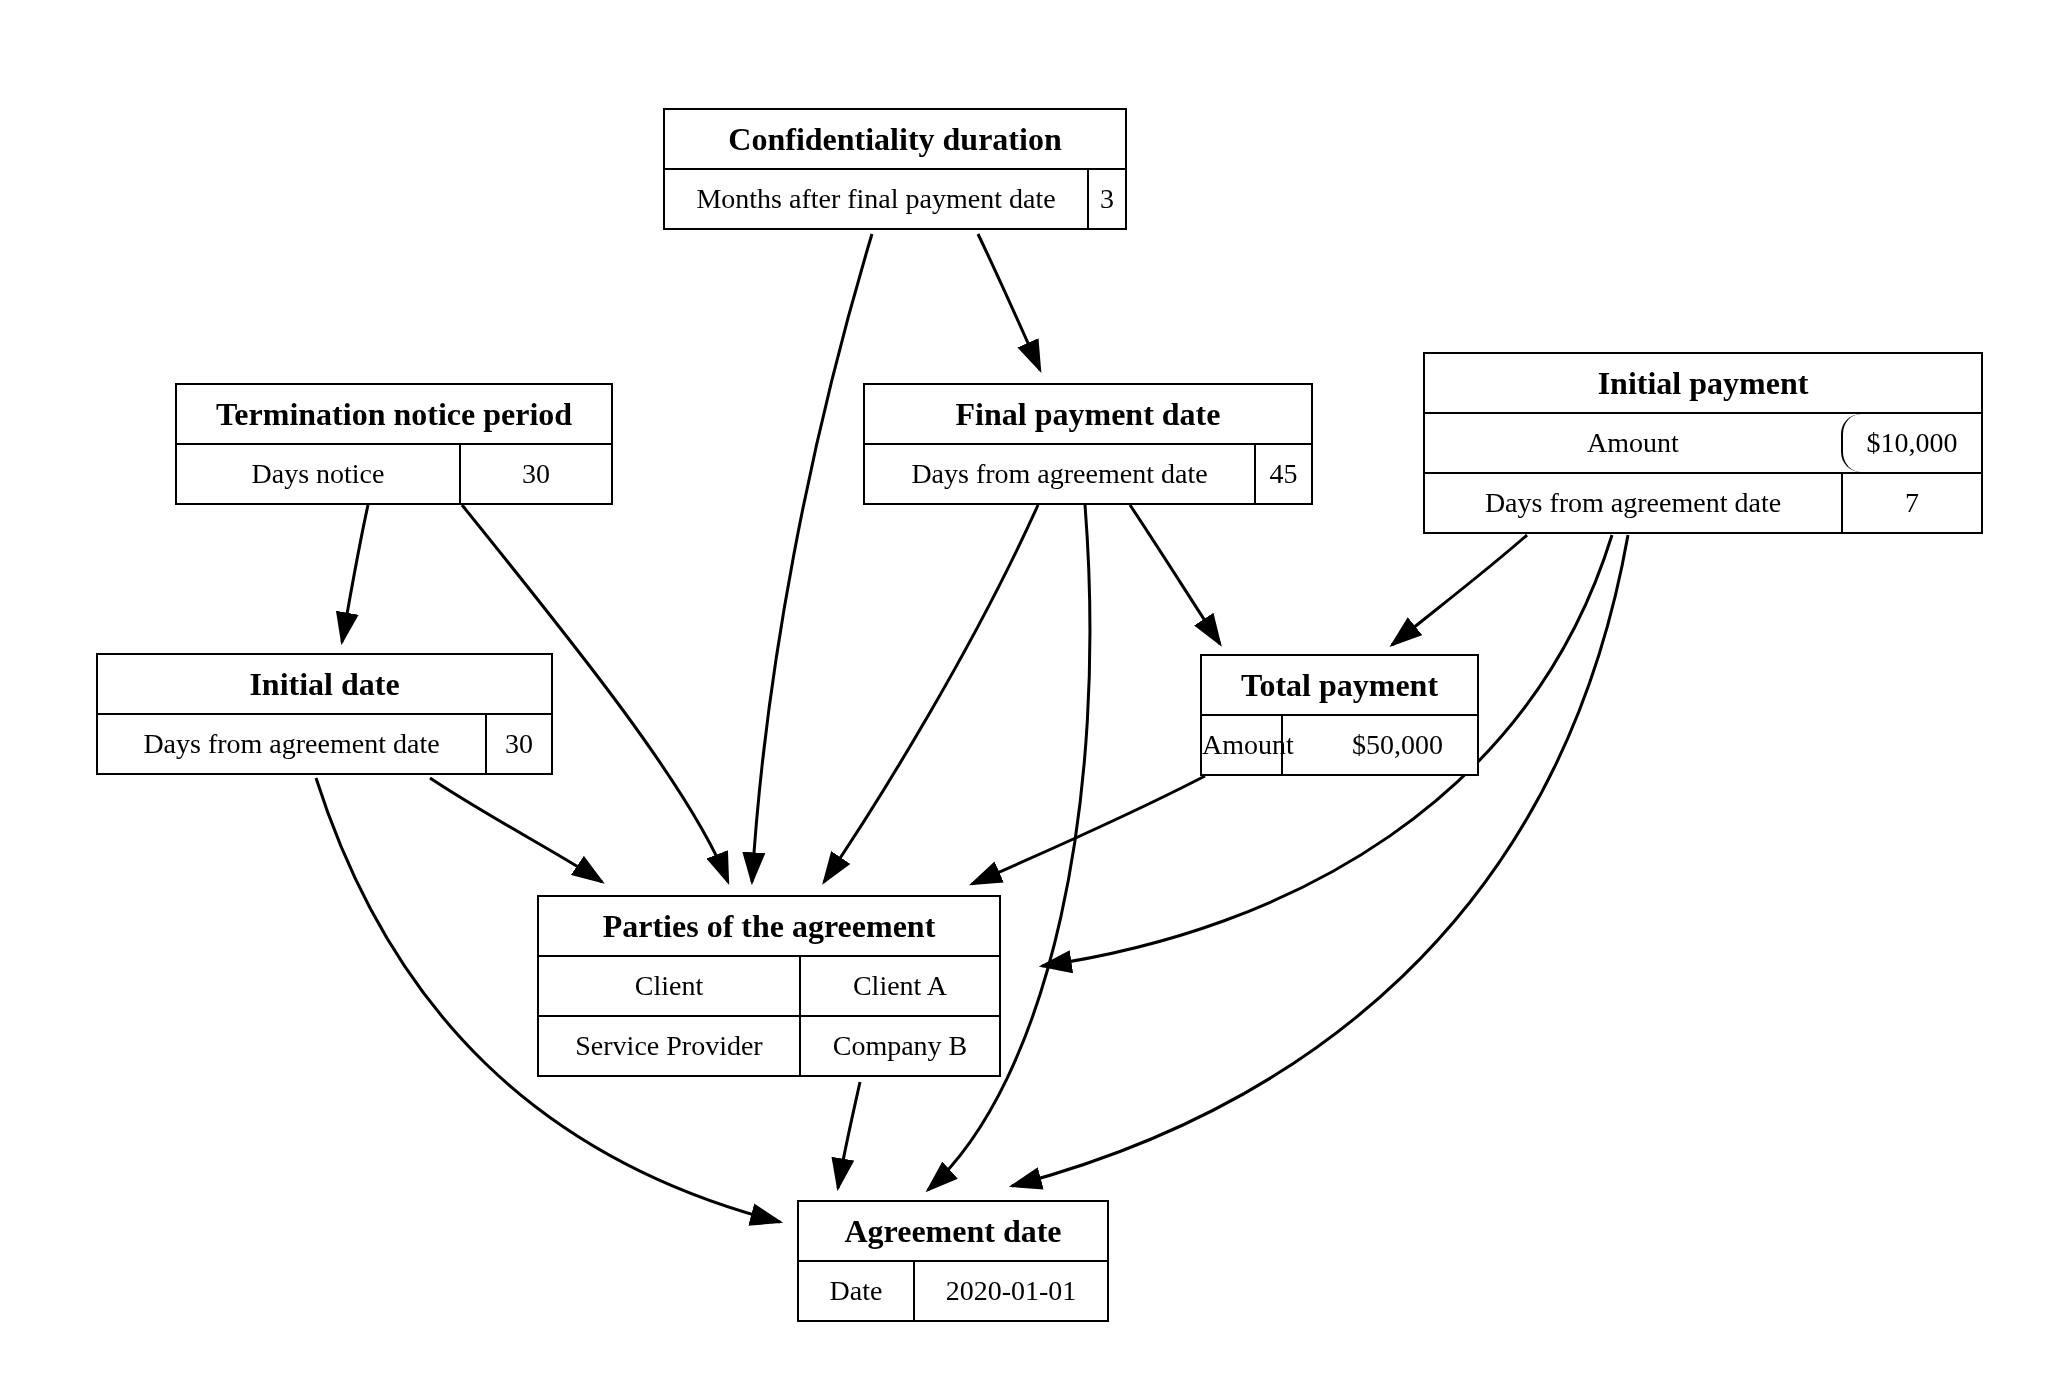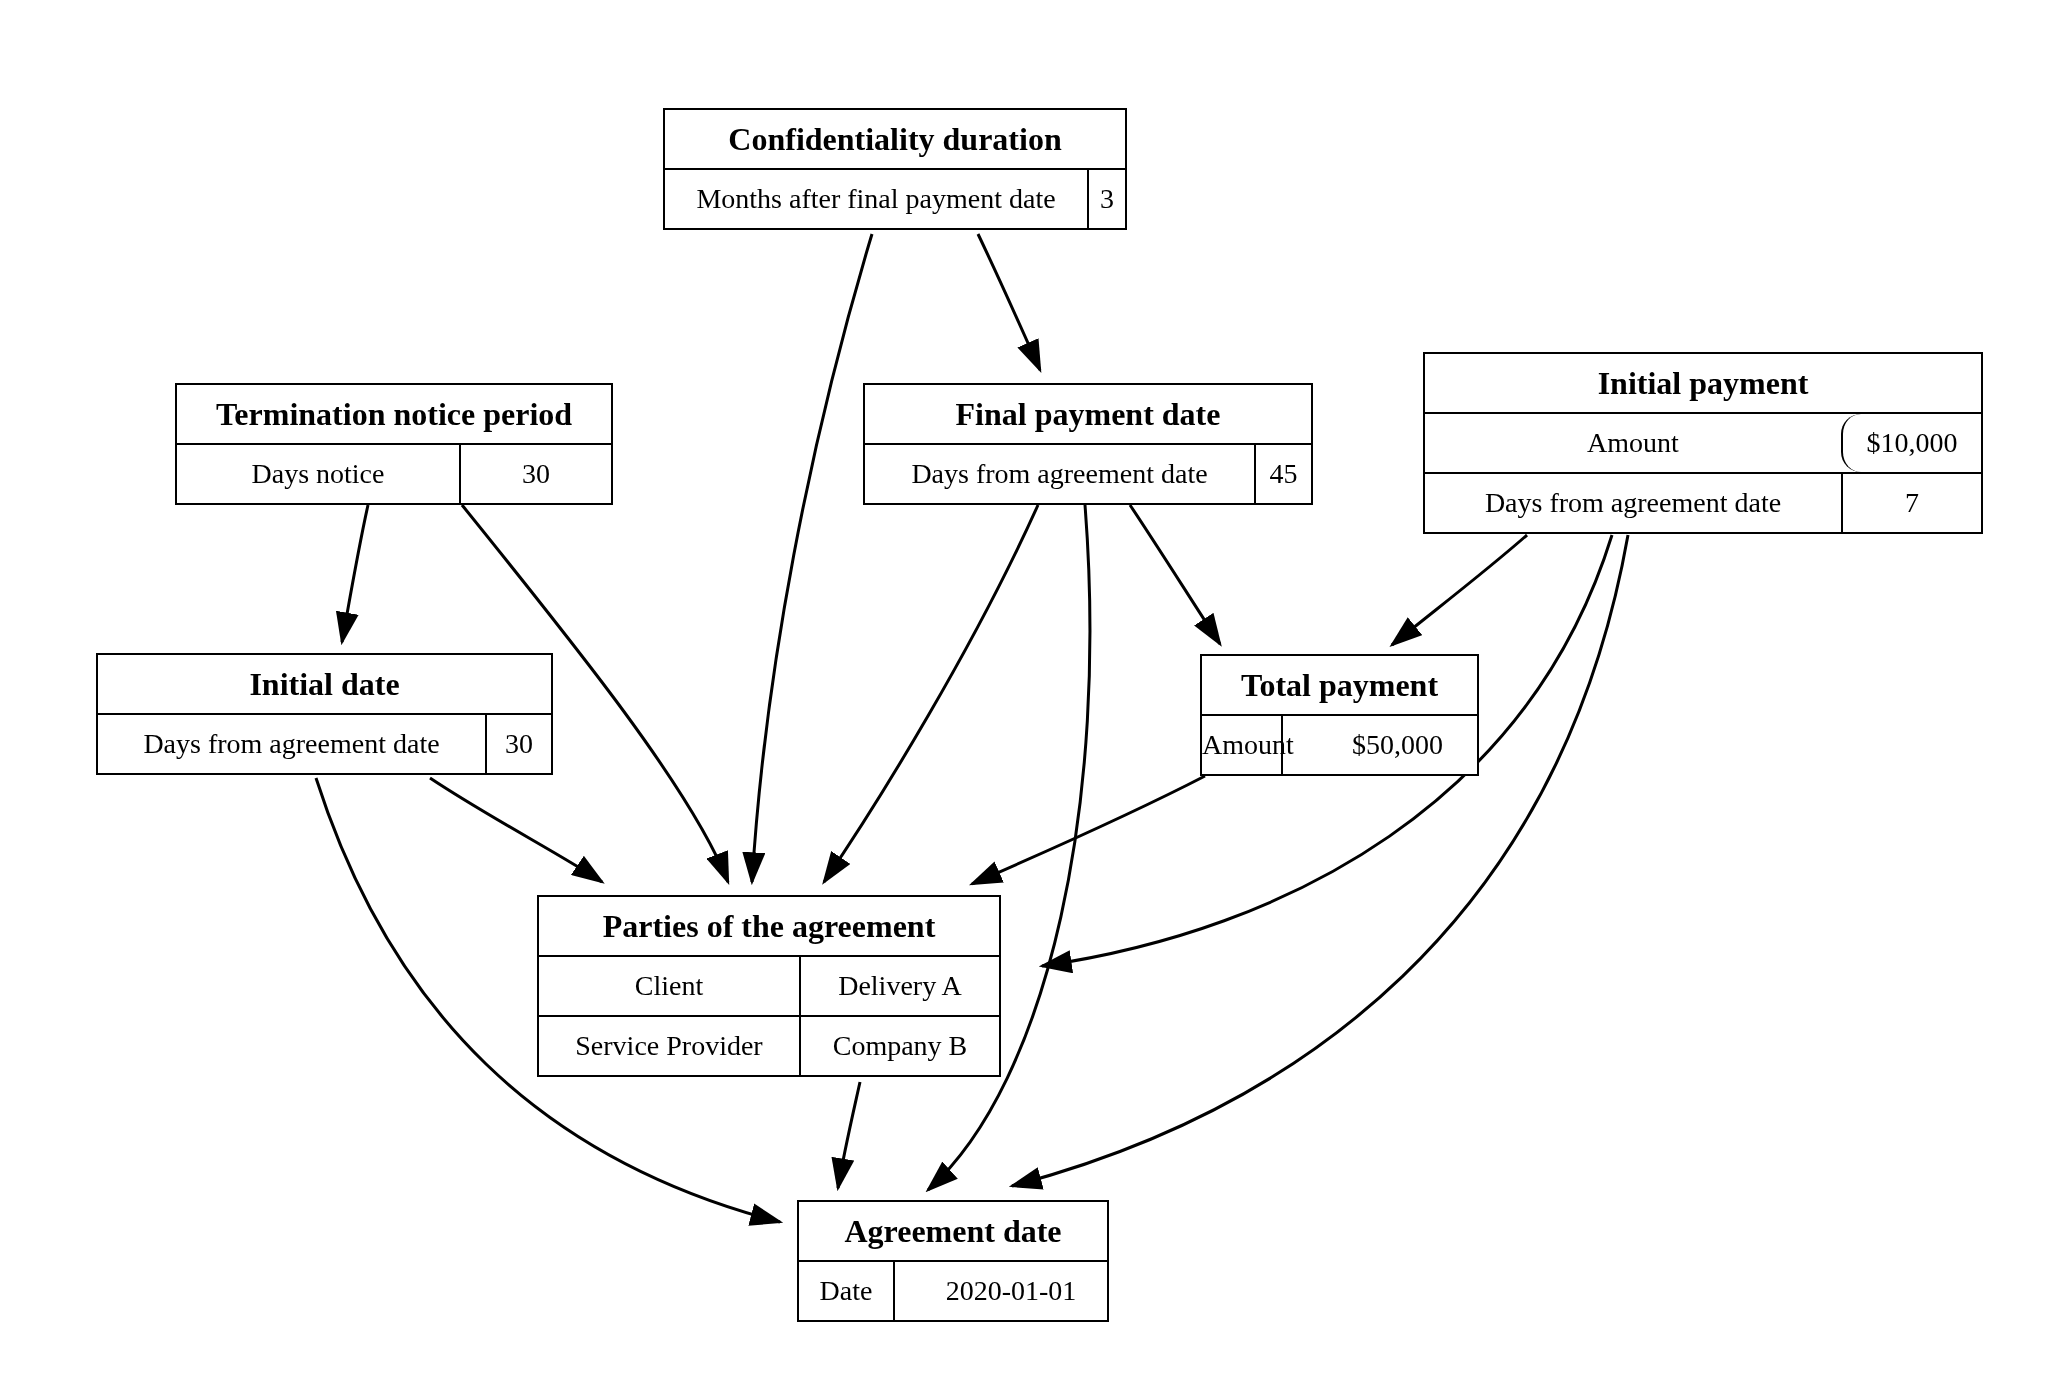--- a/index.html
+++ b/index.html
@@ -130,27 +130,27 @@
   <div class="node-row">
     <div class="cell label">Amount</div>
     <div class="cell value" style="width:159px;padding-left:35px;">$50,000</div>
   </div>
 </div>
 
 <div class="node" style="left:537px; top:895px; width:464px;">
   <div class="node-title">Parties of the agreement</div>
   <div class="node-row">
     <div class="cell label">Client</div>
-    <div class="cell value" style="width:198px;">Delivery A</div>
+    <div class="cell value" style="width:198px;">Client A</div>
   </div>
   <div class="node-row">
     <div class="cell label">Service Provider</div>
     <div class="cell value" style="width:198px;">Company B</div>
   </div>
 </div>
 
 <div class="node" style="left:797px; top:1200px; width:312px;">
   <div class="node-title">Agreement date</div>
   <div class="node-row">
     <div class="cell label">Date</div>
-    <div class="cell value" style="width:192px;padding-left:20px;">2020-01-01</div>
+    <div class="cell value" style="width:192px;">2020-01-01</div>
   </div>
 </div>
 
 </body></html>

